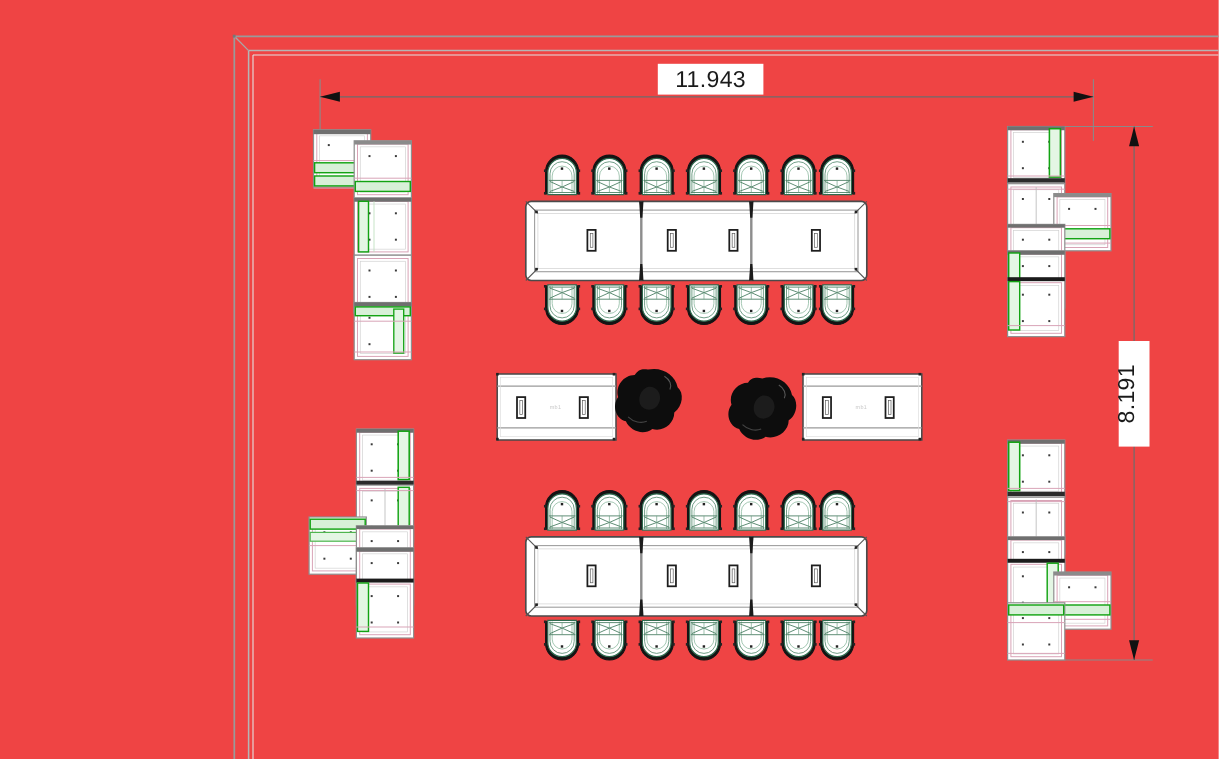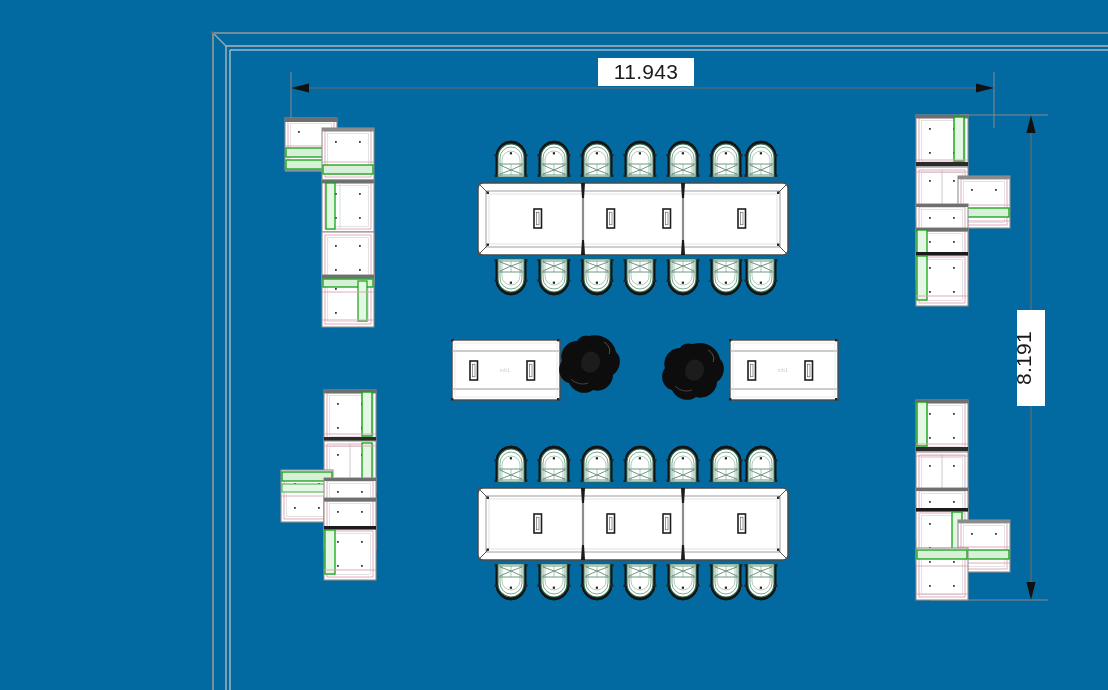--- a/index.html
+++ b/index.html
@@ -8,21 +8,21 @@
     padding: 0;
     background: #ffffff;
   }
   body {
     font-family: "Liberation Sans", sans-serif;
   }
   #plan-root {
     position: relative;
     width: 1108px;
     height: 690px;
-    background: #0369a1;
+    background: #ef4444;
     overflow: hidden;
   }
   #plan-svg {
     position: absolute;
     left: 0;
     top: 0;
     display: block;
   }
   .dim-text {
     font-family: "Liberation Sans", sans-serif;

